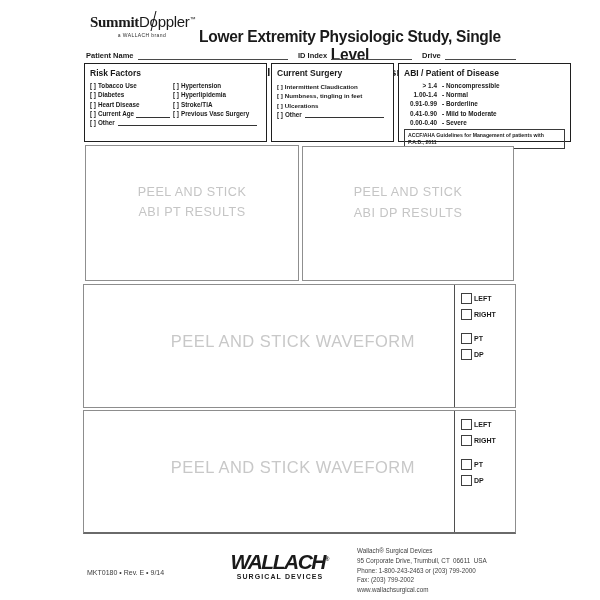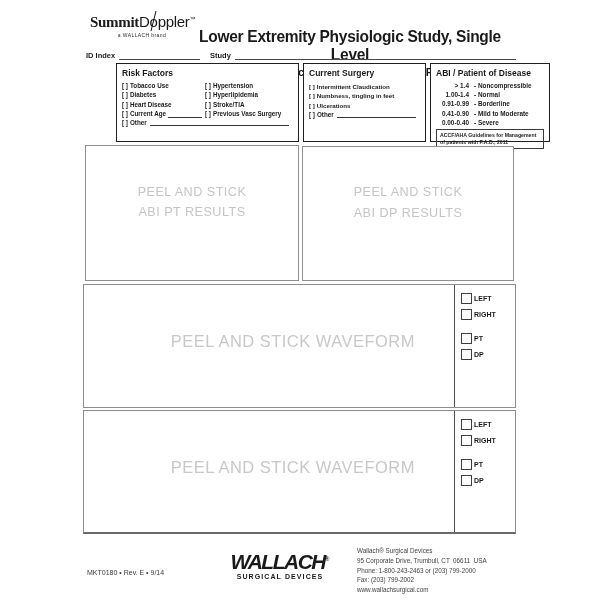--- a/index.html
+++ b/index.html
@@ -22,21 +22,21 @@
   
   .patient-row{position:absolute;left:86px;top:51px;width:430px;display:flex;font-size:7.5px;font-weight:700;align-items:flex-end;}
   .pfield{display:flex;align-items:flex-end;}
   .pfield .lbl{white-space:nowrap;}
   .pfield .wline{border-bottom:1px solid #4a4a4a;height:8px;margin-left:4px;}
   .pf-name{flex:0 0 212px;}.pf-name .wline{flex:1;margin-right:10px;}
   .pf-id{flex:0 0 124px;}.pf-id .wline{flex:1;margin-right:10px;}
   .pf-date{flex:1;}.pf-date .wline{flex:1;}
 
   
-  .info-row{position:absolute;left:84px;top:63px;width:434px;height:79px;display:flex;gap:4px;box-sizing:border-box;margin-left:32px;}
+  .info-row{position:absolute;left:84px;top:63px;width:487px;height:79px;display:flex;gap:4px;box-sizing:border-box;}
   .ibox{border:1px solid #1f1f1f;background:#fff;box-sizing:border-box;padding:4px 5px;}
   .ibox-title{font-size:8.5px;font-weight:700;margin-bottom:4px;}
   .box-risk{flex:0 0 183px;}
   .box-symptoms{flex:0 0 123px;}
   .box-abi{flex:1;}
   .rf-grid{display:grid;grid-template-columns:1fr 1.06fr;row-gap:1.5px;font-size:6.3px;font-weight:700;line-height:1.25;}
   .cbg{white-space:pre;}
   .item-lbl{margin-left:2px;}
   .mini-line{display:inline-block;width:34px;border-bottom:1px solid #333;height:6px;vertical-align:bottom;margin-left:2px;}
   .other-row{display:flex;align-items:flex-end;font-size:6.3px;font-weight:700;margin-top:1.5px;}
@@ -82,26 +82,30 @@
   <div class="logo-block">
     <div class="logo-main"><span class="logo-summit">Summit</span><span class="logo-rest">D</span><span class="logo-rest logo-o">o</span><span class="logo-rest">ppler</span><span class="logo-tm">™</span></div>
     <div class="logo-tagline">a WALLACH brand</div>
   </div>
   <div class="title-block">
     <div class="form-title">Lower Extremity Physiologic Study, Single Level</div>
     <div class="form-subtitle">(Ankle Brachial Index Assessment Form)</div>
   </div>
 
   <div class="patient-row">
+    <div class="pfield pf-name">
+      <span class="lbl">Patient Name</span>
+      <span class="wline"></span>
+    </div>
     <div class="pfield pf-id">
       <span class="lbl">ID Index</span>
       <span class="wline"></span>
     </div>
     <div class="pfield pf-date">
-      <span class="lbl">Study</span>
+      <span class="lbl">Drive</span>
       <span class="wline"></span>
     </div>
   </div>
 
   <div class="info-row">
 
     <div class="ibox box-risk">
       <div class="ibox-title">Risk Factors</div>
       <div class="rf-grid">
         <div><span class="cbg">[ ]</span><span class="item-lbl">Tobacco Use</span></div>

